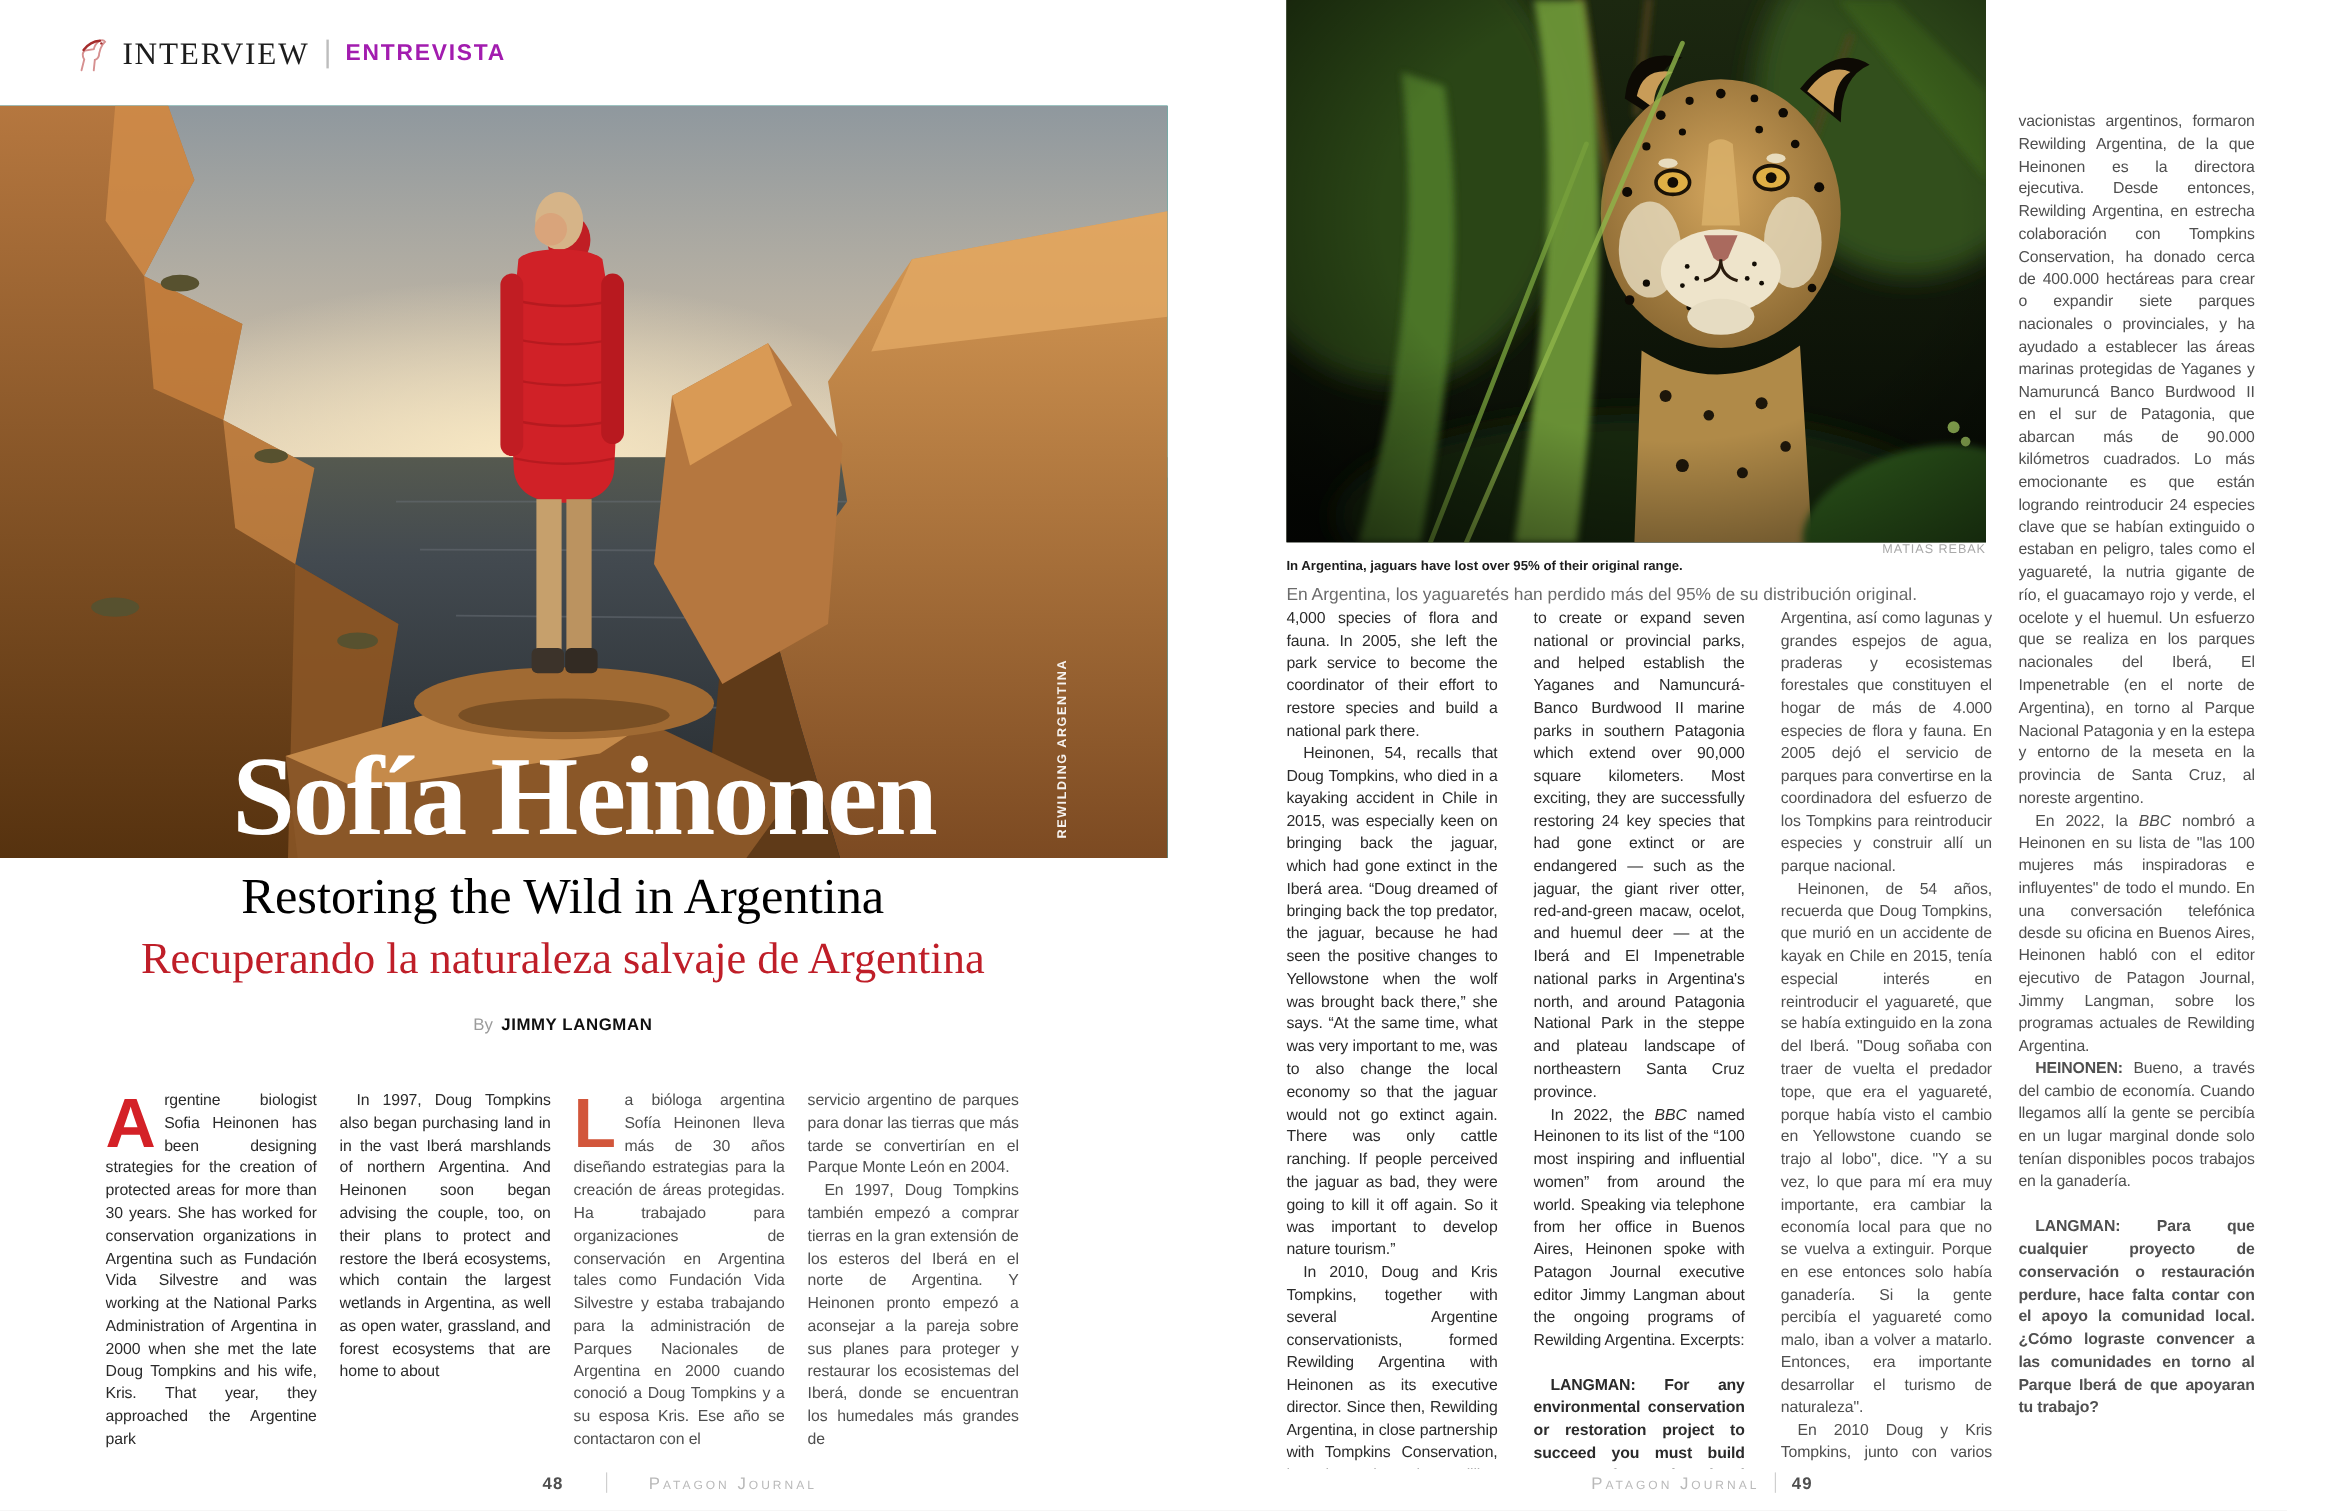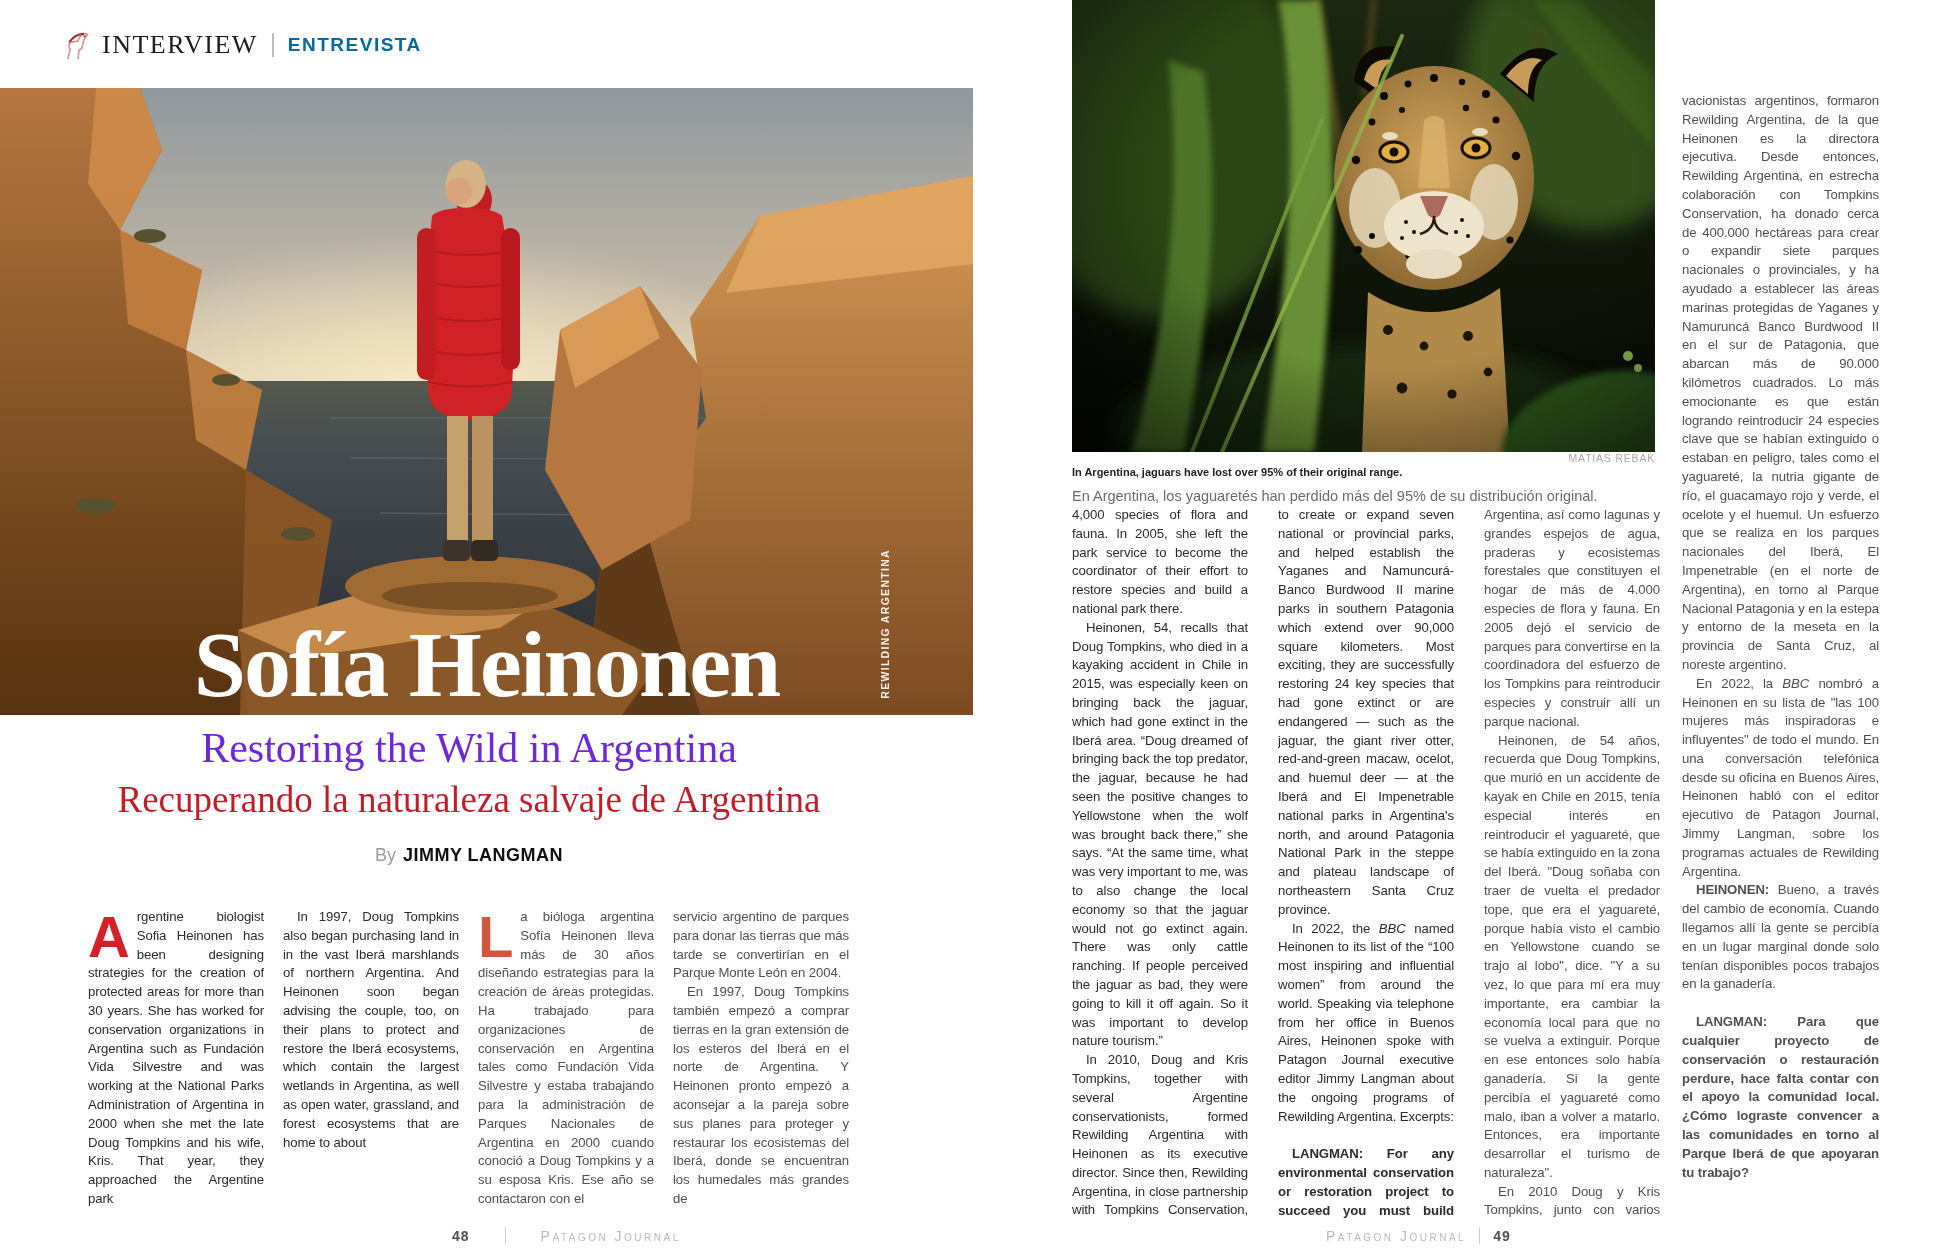--- a/index.html
+++ b/index.html
@@ -4,36 +4,36 @@
 <style>
   html,body{margin:0;padding:0;background:#e8e8e8;}
   #spread{position:relative;width:1946px;height:1259px;background:#ffffff;overflow:hidden;
           font-family:"Liberation Sans",sans-serif;}
 
   
   .section-header{position:absolute;left:60px;top:30px;display:flex;align-items:center;}
   .guanaco{width:34px;height:30px;margin-right:8px;}
   .section-title-en{font-family:"Liberation Serif",serif;font-size:26px;color:#1c1c1c;letter-spacing:1.5px;}
   .sep-bar{width:2px;height:24px;background:#bdbdbd;margin:0 14px;}
-  .section-title-es{font-size:19px;font-weight:bold;color:#0369a1;letter-spacing:1.5px;}
+  .section-title-es{font-size:19px;font-weight:bold;color:#a21caf;letter-spacing:1.5px;}
 
   
   .hero{position:absolute;left:0;top:88px;width:973px;height:627px;overflow:hidden;background:#0f766e;}
   .hero svg{position:absolute;left:0;top:0;}
   .hero-title{position:absolute;left:50%;transform:translateX(-50%);bottom:4px;white-space:nowrap;
               font-family:"Liberation Serif",serif;font-weight:bold;font-size:94px;line-height:1;
               color:#ffffff;letter-spacing:-2px;}
   .vert-credit{position:absolute;right:82px;bottom:16px;writing-mode:vertical-rl;transform:rotate(180deg);
                color:#ffffff;font-size:10.5px;font-weight:bold;letter-spacing:1.3px;opacity:.93;}
 
   
   .deck{position:absolute;left:63px;top:724px;width:812px;text-align:center;}
-  .deck-en{font-family:"Liberation Serif",serif;font-size:42px;color:#6d28d9;line-height:1.15;}
+  .deck-en{font-family:"Liberation Serif",serif;font-size:42px;color:#000000;line-height:1.15;}
   .deck-es{font-family:"Liberation Serif",serif;font-size:37px;color:#bf1e28;margin-top:8px;line-height:1.1;}
-  .byline{margin-top:24px;font-size:18px;}
+  .byline{margin-top:24px;font-size:14px;}
   .byline .by{color:#9b9b9b;}
   .byline .author{font-weight:bold;color:#101010;letter-spacing:.5px;margin-left:7px;}
 
   
   .col{position:absolute;width:176px;top:908px;height:314px;overflow:hidden;text-align:justify;
        font-size:13.2px;line-height:18.8px;letter-spacing:-.1px;color:#2b2b2b;}
   .col p{margin:0;}
   .col p.ind{text-indent:14px;}
   .col p.qgap{margin-top:19px;}
   .col p.bq{font-weight:bold;}

